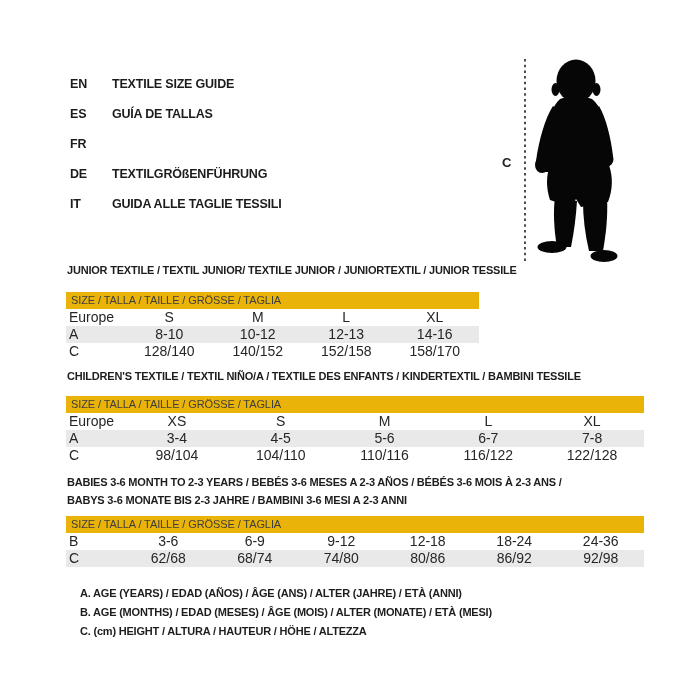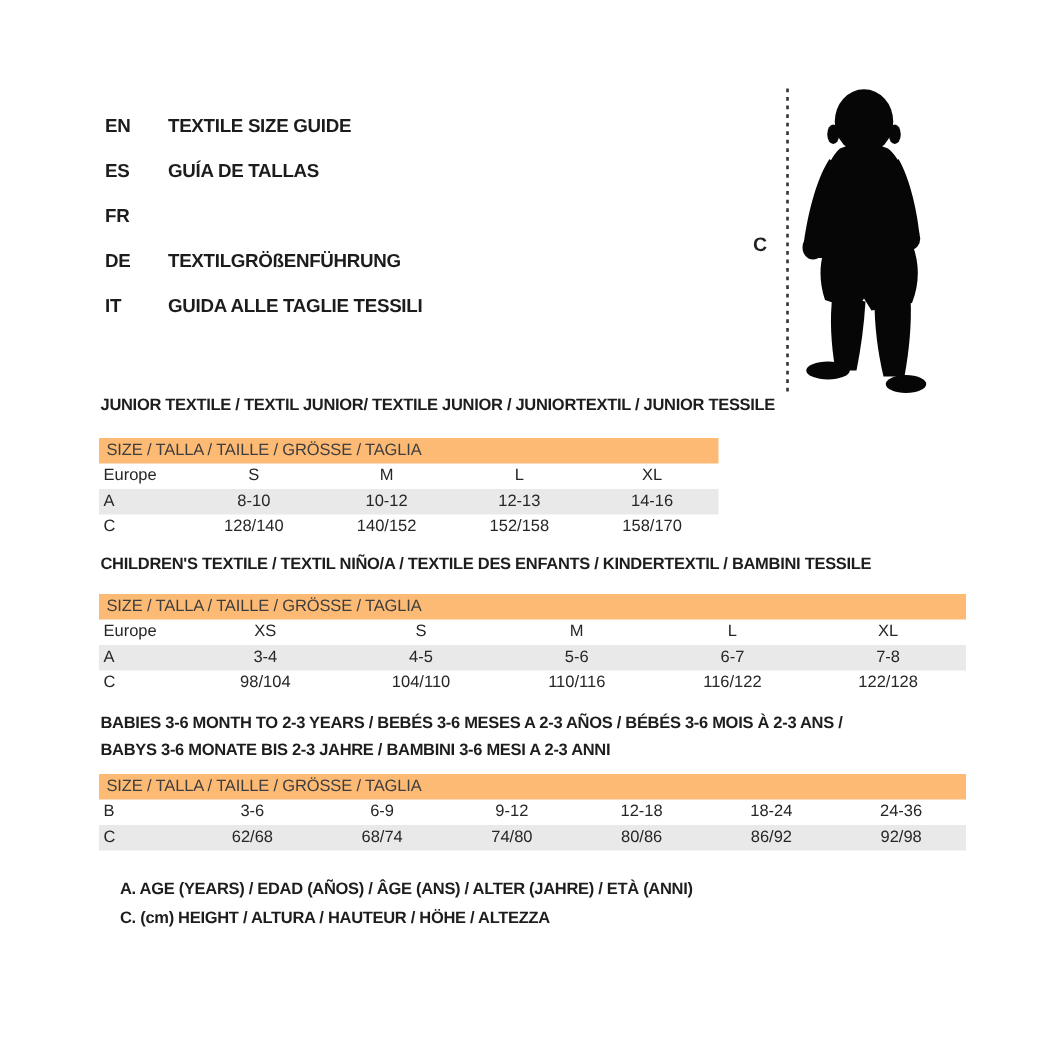--- a/index.html
+++ b/index.html
@@ -17,23 +17,23 @@
   .fig-label{position:absolute;left:502px;top:155px;font-size:13px;font-weight:bold;color:#222;}
 
   
   .sec-title{position:absolute;left:67px;font-size:11px;font-weight:bold;
              letter-spacing:-0.2px;color:#1d1d1d;white-space:nowrap;}
 
   
   .size-table{position:absolute;left:66px;}
   .w-junior{width:413px;}
   .w-wide{width:578px;}
-  .bar{height:17px;line-height:17px;background:#fdba74;color:#3e3e3e;
+  .bar{height:17px;line-height:17px;background:#eab308;color:#3e3e3e;
        font-size:11px;padding-left:5px;letter-spacing:-0.1px;}
-  .trow{display:flex;height:17px;line-height:17px;font-size:11px;color:#262626;}
+  .trow{display:flex;height:17px;line-height:17px;font-size:14px;color:#262626;}
   .trow.shaded{background:#e9e9e9;}
   .tcell{flex:1;text-align:center;}
   .tcell.lbl{flex:0 0 56px;text-align:left;padding-left:3px;}
 
   
   .notes{position:absolute;left:80px;top:584px;}
   .note-line{height:19px;line-height:19px;font-size:11px;font-weight:bold;
              letter-spacing:-0.2px;color:#1d1d1d;white-space:nowrap;}
 </style>
 </head>
@@ -163,16 +163,17 @@
         <span class="tcell">74/80</span>
         <span class="tcell">80/86</span>
         <span class="tcell">86/92</span>
         <span class="tcell">92/98</span>
       </div>
     </div>
   </div>
 
   <div class="notes">
     <div class="note-line">A. AGE (YEARS) / EDAD (AÑOS) / ÂGE (ANS) / ALTER (JAHRE) / ETÀ (ANNI)</div>
+    <div class="note-line">B. AGE (MONTHS) / EDAD (MESES) / ÂGE (MOIS) / ALTER (MONATE) / ETÀ (MESI)</div>
     <div class="note-line">C. (cm) HEIGHT / ALTURA / HAUTEUR / HÖHE / ALTEZZA</div>
   </div>
 
 </div>
 
 </body></html>

